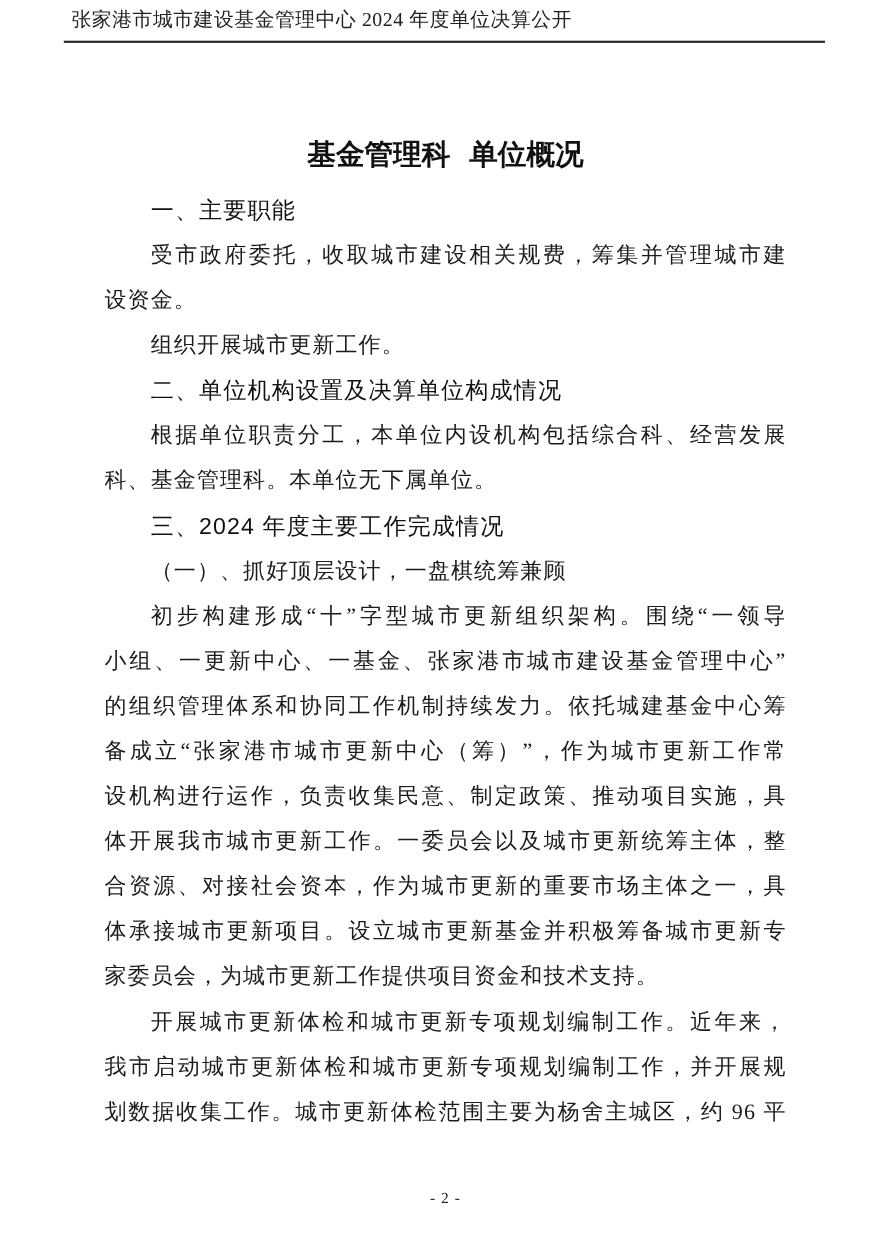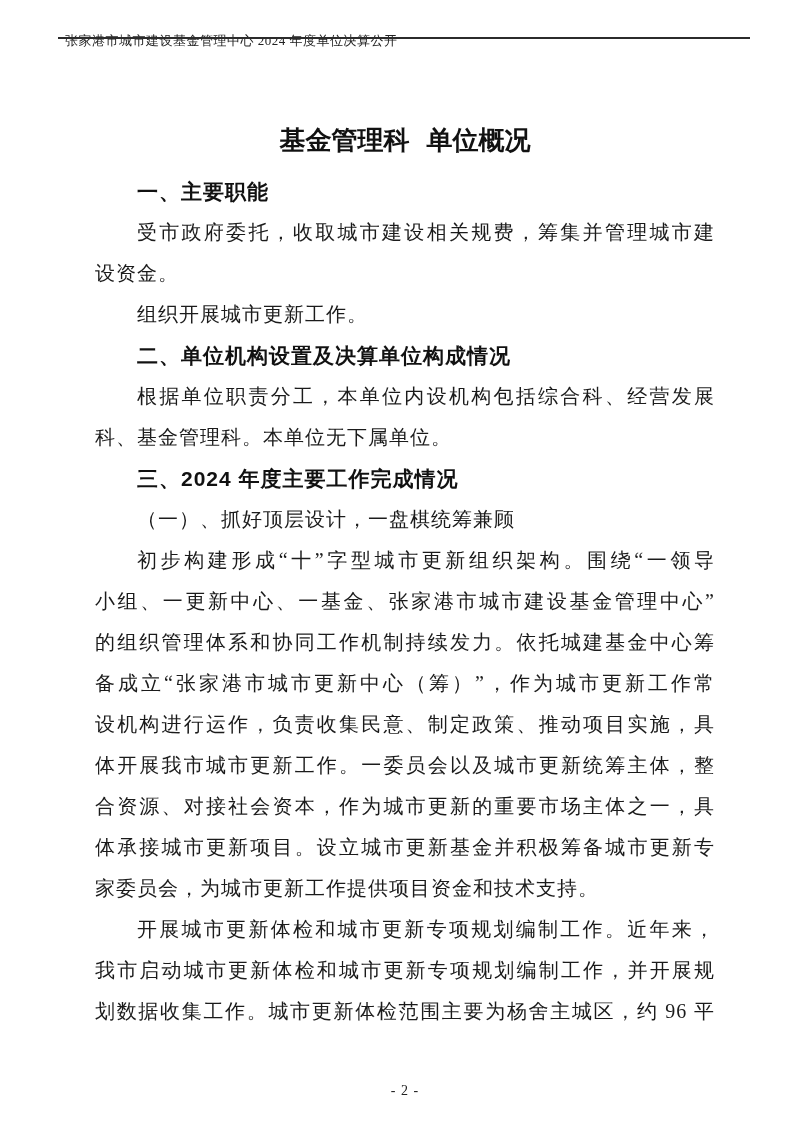--- a/index.html
+++ b/index.html
@@ -9,22 +9,22 @@
     height: 1122px;
     background: #ffffff;
     overflow: hidden;
     font-family: "Liberation Serif", "DejaVu Serif", serif;
     color: #1b1b1b;
   }
   
   .page-header {
     position: absolute;
     left: 65px;
-    top: 32px;
-    font-size: 13px;
+    top: 6px;
+    font-size: 18px;
     letter-spacing: 0.5px;
     color: #222222;
     white-space: nowrap;
   }
   .header-rule {
     position: absolute;
     left: 58px;
     top: 37px;
     width: 692px;
     height: 0;
@@ -51,21 +51,21 @@
   .ln {
     height: 41px;
     line-height: 41px;
     font-size: 20px;
     letter-spacing: 1px;
     overflow: hidden;
     text-align: left;
   }
   .ln.h {
     font-family: "Liberation Sans", "DejaVu Sans", sans-serif;
-    font-weight: 700;
+    font-weight: 400;
     font-size: 21px;
     color: #111111;
   }
   .ln.ind { text-indent: 42px; }
   .ln.fill { text-align: justify; text-align-last: justify; }
   
   .page-footer {
     position: absolute;
     left: 95px;
     top: 1083px;

